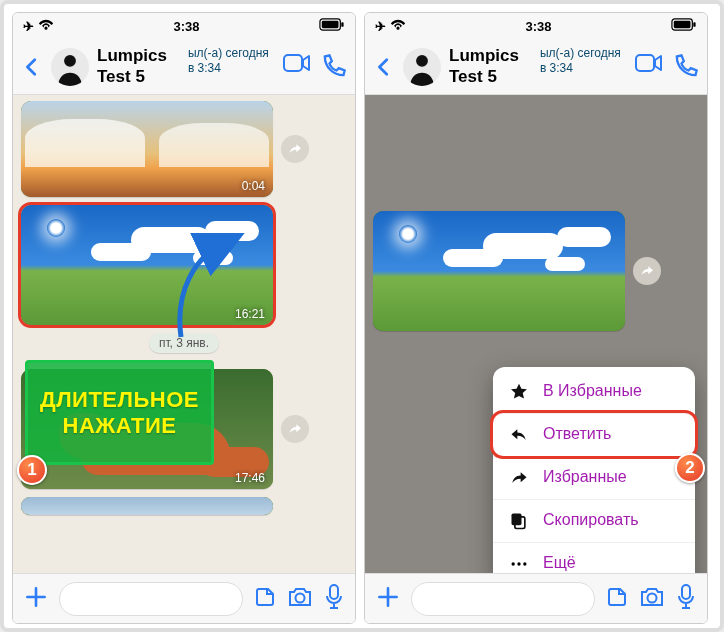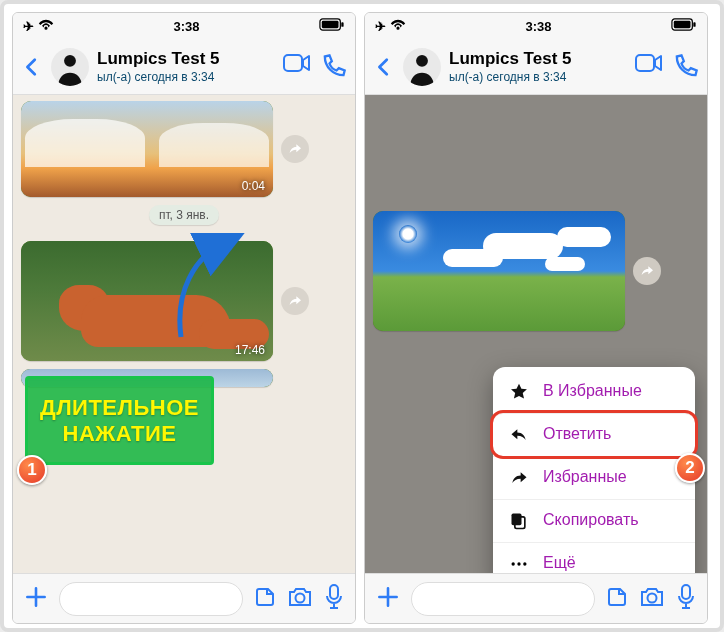--- a/index.html
+++ b/index.html
@@ -40,21 +40,21 @@
   .header {
     height: 56px; background: #f7f7f7; border-bottom: 1px solid #ddd;
     display: flex; align-items: center; padding: 0 8px; gap: 8px;
   }
   .back { width: 22px; height: 22px; }
   .avatar {
     width: 38px; height: 38px; border-radius: 50%; background: #e9e9e9;
     display: flex; align-items: flex-end; justify-content: center; overflow: hidden;
   }
   .avatar svg { width: 30px; height: 34px; }
-  .title-block { flex: 1; display: flex; flex-direction: column; line-height: 1.2; }
+  .title-block { flex: 1; display: flex; flex-direction: row; line-height: 1.2; }
   .title { font-size: 17px; font-weight: 600; }
   .subtitle { font-size: 12px; color: #0c4a6e; }
   .hicon { width: 28px; height: 28px; color: #2e7cf6; }
   
   .chat {
     flex: 1; background: #efeae2; position: relative; overflow: hidden;
     padding: 6px 8px;
   }
   .bubble {
     width: 252px; border-radius: 10px; overflow: hidden; position: relative;
@@ -136,21 +136,21 @@
   }
 
   
   .peek { height: 18px; background: linear-gradient(#9dbad6,#bcd4e6); }
 
   
   .annot {
     position:absolute; left:12px; bottom:108px;
     background: rgba(18,180,60,.85); border:3px solid #18c44a; border-radius:4px;
     color:#fff701; font-weight:700; font-size:22px; text-align:center;
-    padding: 16px 12px; letter-spacing:.5px; line-height:1.15;
+    padding: 24px 12px; letter-spacing:.5px; line-height:1.15;
     text-shadow:0 1px 2px rgba(0,0,0,.3);
   }
   .arrow {
     position:absolute; left:150px; bottom:230px;
   }
   .badge {
     position:absolute; width:30px; height:30px; border-radius:50%;
     background: radial-gradient(circle at 35% 30%, #ff8a4a, #e53a2a);
     border: 2px solid #fff; color:#fff; font-weight:700; font-size:17px;
     display:flex; align-items:center; justify-content:center;
@@ -246,20 +246,32 @@
           <div class="img winter"></div>
           <span class="ts">0:04</span>
         </div>
         <span class="fwd">
           <svg viewBox="0 0 24 24" width="16" height="16">
               <path fill="#fff" d="M14 5v4c-6 0-9 4-10 9 2-3 5-5 10-5v4l7-6z"></path>
             </svg>
         </span>
       </div>
 
+      <div class="bubble-wrap">
+        <div class="bubble sel">
+          <div class="img sky">
+              <span class="sun"></span>
+              <span class="cloud c1"></span>
+              <span class="cloud c2"></span>
+              <span class="cloud c3"></span>
+              <span class="cloud c4"></span>
+            </div>
+          <span class="ts">16:21</span>
+        </div>
+      </div>
 
       <div class="date-pill">пт, 3 янв.</div>
 
       <div class="bubble-wrap">
         <div class="bubble">
           <div class="img fox">
               <span class="foxhead"></span>
               <span class="foxbody"></span>
               <span class="foxtail"></span>
             </div>

